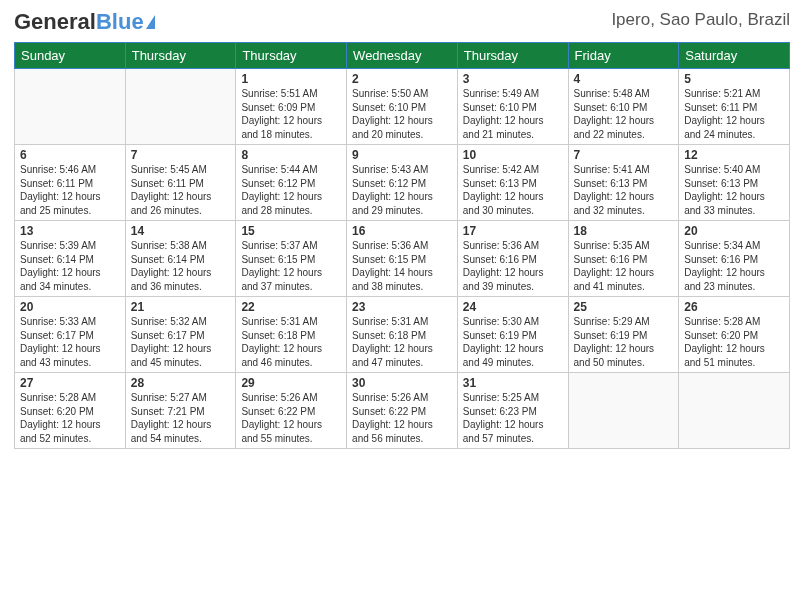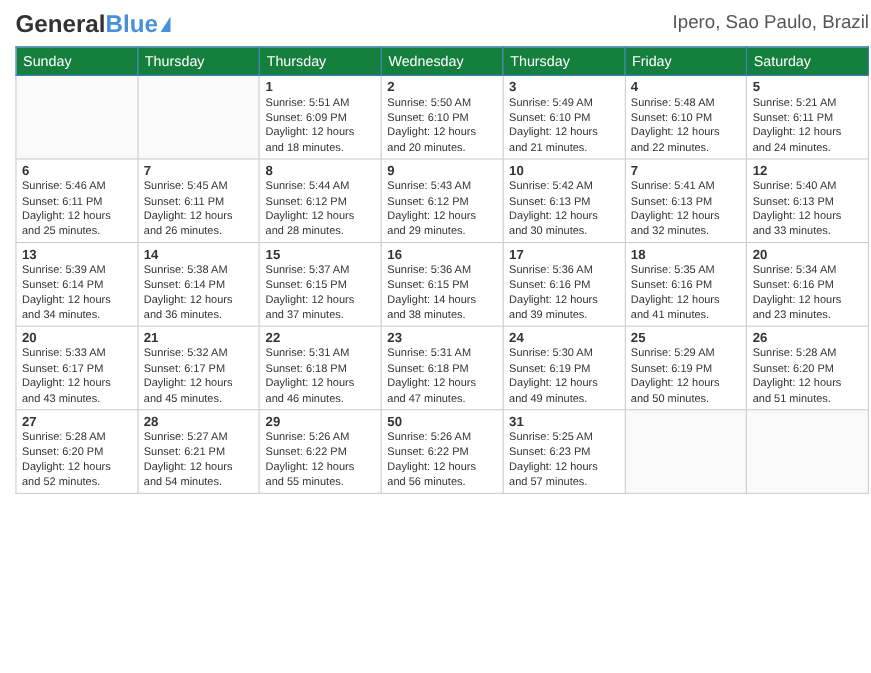--- a/index.html
+++ b/index.html
@@ -349,34 +349,34 @@
             <div class="cell-content">
               <div>Sunrise: 5:28 AM</div>
               <div>Sunset: 6:20 PM</div>
               <div>Daylight: 12 hours and 52 minutes.</div>
             </div>
           </td>
           <td>
             <span class="day-num">28</span>
             <div class="cell-content">
               <div>Sunrise: 5:27 AM</div>
-              <div>Sunset: 6:21 PM</div>
+              <div>Sunset: 7:21 PM</div>
               <div>Daylight: 12 hours and 54 minutes.</div>
             </div>
           </td>
           <td>
             <span class="day-num">29</span>
             <div class="cell-content">
               <div>Sunrise: 5:26 AM</div>
               <div>Sunset: 6:22 PM</div>
               <div>Daylight: 12 hours and 55 minutes.</div>
             </div>
           </td>
           <td>
-            <span class="day-num">50</span>
+            <span class="day-num">30</span>
             <div class="cell-content">
               <div>Sunrise: 5:26 AM</div>
               <div>Sunset: 6:22 PM</div>
               <div>Daylight: 12 hours and 56 minutes.</div>
             </div>
           </td>
           <td>
             <span class="day-num">31</span>
             <div class="cell-content">
               <div>Sunrise: 5:25 AM</div>

